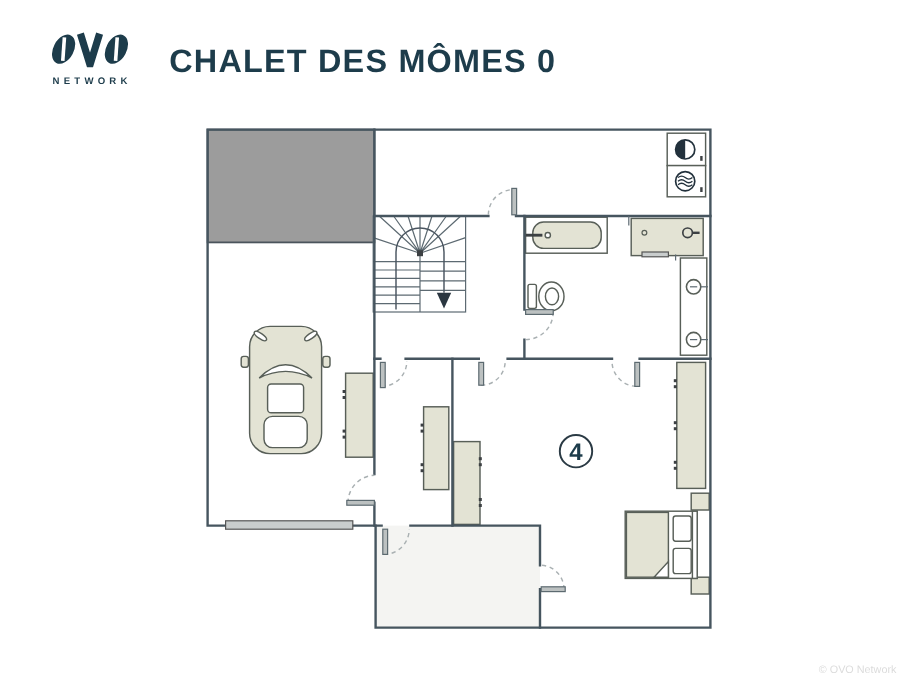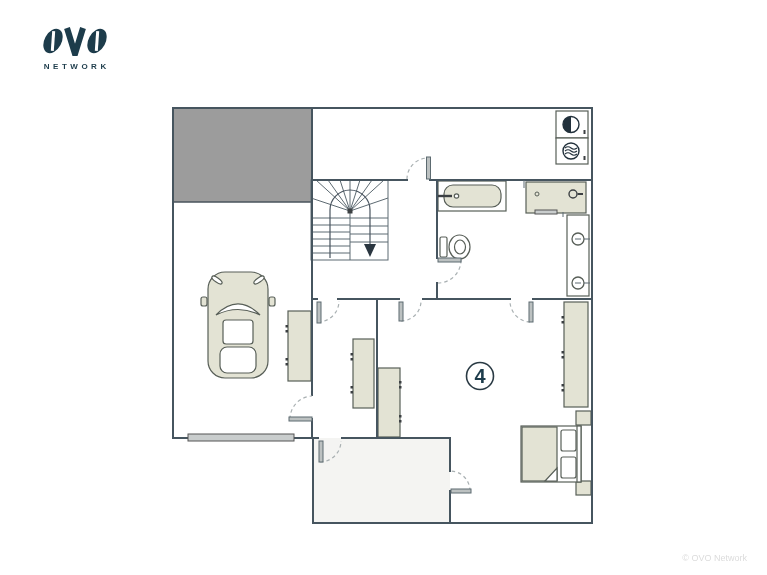--- a/index.html
+++ b/index.html
@@ -37,20 +37,21 @@
       </g>
       <polyline points="26,2 34,28 42,2" fill="none" stroke="#1d3c4b" stroke-width="6"></polyline>
       <g transform="rotate(28 56 15)">
         <ellipse cx="56" cy="15" rx="8.5" ry="13" fill="#1d3c4b"></ellipse>
         <line x1="52" y1="6" x2="60" y2="24" stroke="#fff" stroke-width="3"></line>
       </g>
     </svg>
     <div class="logo-sub">NETWORK</div>
   </div>
 
+  <h1 class="title">CHALET DES MÔMES 0</h1>
 
   <svg class="plan-svg" width="767" height="575" viewBox="0 0 767 575">
 
     <rect x="313" y="438" width="137" height="85" fill="var(--room)"></rect>
 
     <rect x="173" y="108" width="139" height="94" fill="var(--void)" stroke="#4a545c" stroke-width="1.5"></rect>
 
     <g>
       <rect x="311" y="180" width="77" height="80" class="thin"></rect>
       <path class="thin" d="M311,218 H350 M311,225 H350 M311,232 H350 M311,239 H350 M311,246 H350 M311,253 H350"></path>

